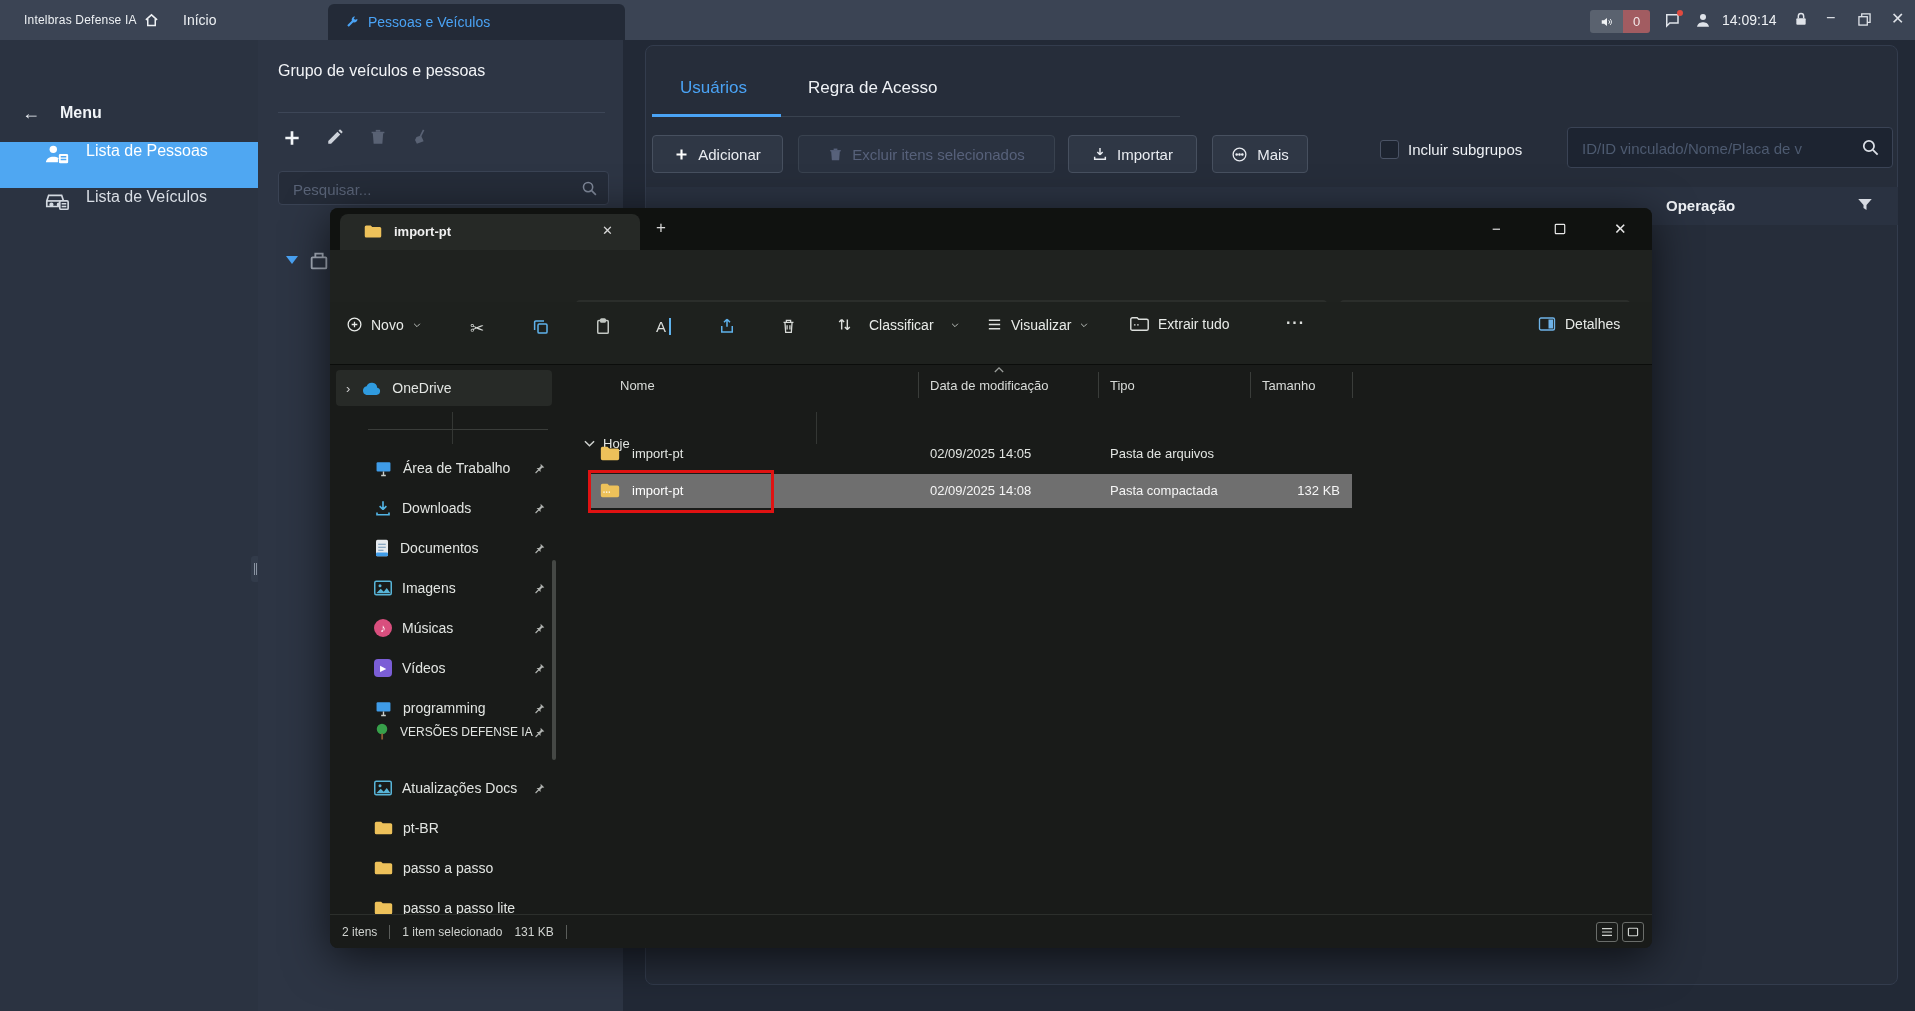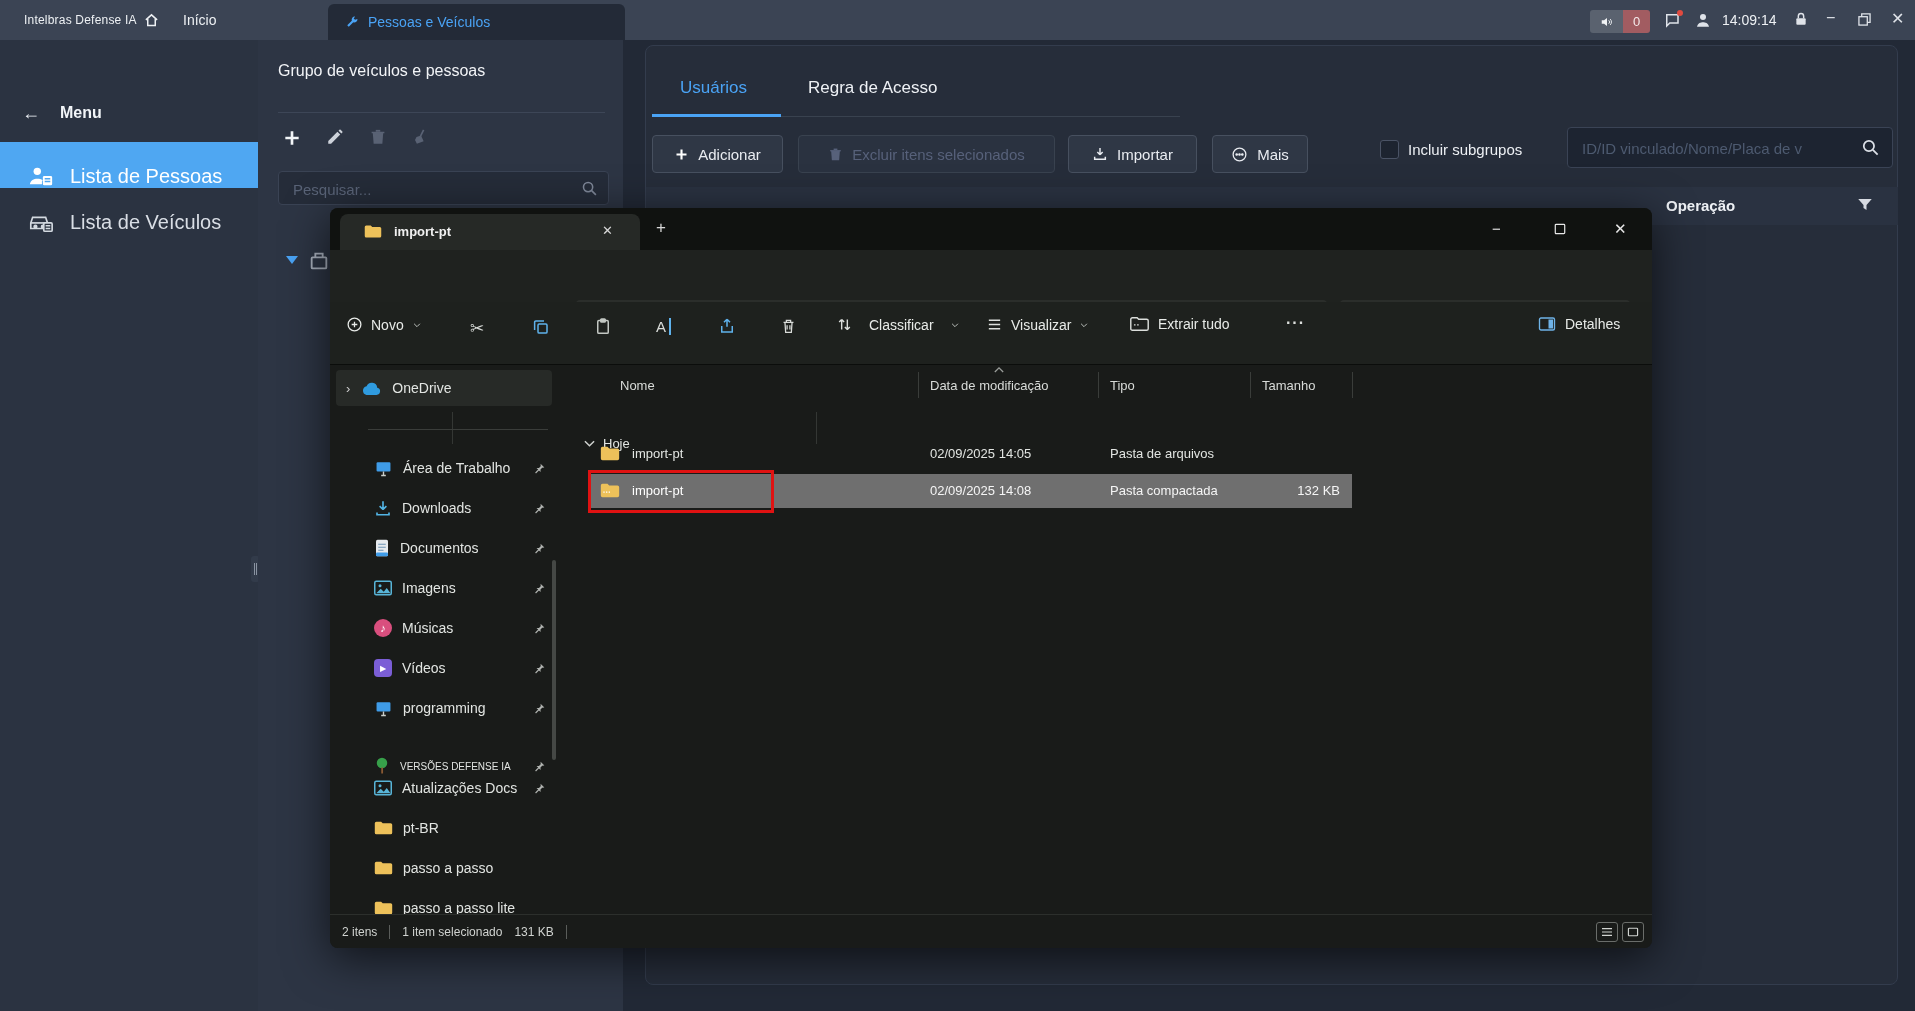--- a/index.html
+++ b/index.html
@@ -17,22 +17,22 @@
               color:#4aa3f5;display:flex;align-items:center;gap:9px;padding-left:16px;box-sizing:border-box;font-size:14px;}
   #vol-box{left:1590px;top:10px;width:33px;height:23px;background:#5a626f;border-radius:3px 0 0 3px;justify-content:center;}
   #vol-count{left:1623px;top:10px;width:27px;height:23px;background:#a25c61;border-radius:0 3px 3px 0;justify-content:center;
              font-size:13px;color:#f4e9ea;}
   .winbtn{font-size:16px;color:#dfe3e9;}
 
   
   #sidebar{left:0;top:40px;width:258px;height:971px;background:#2b3341;}
   #menu-row{left:0;top:58px;width:258px;height:30px;}
   #menu-label{font-size:16px;font-weight:bold;color:#f2f5f8;}
-  .side-item{left:0;width:258px;height:46px;display:flex;align-items:flex-end;gap:16px;padding-left:28px;box-sizing:border-box;
-             font-size:20px;color:#d9dee5;}
+  .side-item{left:0;width:258px;height:46px;display:flex;align-items:flex-start;gap:16px;padding-left:44px;box-sizing:border-box;
+             font-size:16px;color:#d9dee5;}
   #side-item-0{top:102px;background:#4fa7f2;color:#ffffff;}
   #side-item-1{top:148px;}
   #splitter{left:251px;top:556px;width:9px;height:26px;background:#323b4a;border-radius:3px;display:flex;align-items:center;justify-content:center;gap:1px;}
   #splitter i{display:block;width:1px;height:12px;background:#8a93a1;}
 
   
   #gpanel{left:258px;top:40px;width:365px;height:971px;background:#2d3544;}
   #gp-title{left:20px;top:22px;font-size:16px;color:#f2f4f7;}
   #gp-divider{left:20px;top:72px;width:327px;height:1px;background:#3d4657;}
   .gp-ico{top:88px;width:22px;height:22px;color:#cdd2da;}
@@ -474,21 +474,21 @@
     <div class="abs ex-side-row" style="top:482px;padding-left:38px;">
       <svg width="19" height="17" viewBox="0 0 24 22">
           <rect x="3" y="3" width="18" height="12" rx="1.5" fill="#3f9ce8"></rect>
           <path d="M9 20h6M12 15v5" stroke="#c9cdc9" stroke-width="1.8"></path>
         </svg>
       <span>programming</span>
       <svg class="pin" width="13" height="13" viewBox="0 0 24 24" fill="#b0b3b0">
           <path d="M14 3l7 7-4 .8-3.2 3.2.2 4.5-3-3-5.5 5.5-1.5-1.5L9.5 14l-3-3 4.5.2L14.2 8z"></path>
         </svg>
     </div>
-    <div class="abs ex-side-row" style="top:540px;padding-left:38px;font-size:10px;">
+    <div class="abs ex-side-row" style="top:506px;padding-left:38px;font-size:12px;">
       <svg width="16" height="18" viewBox="0 0 20 24">
           <circle cx="10" cy="8" r="7" fill="#37a04a"></circle>
           <rect x="9" y="14" width="2.4" height="8" fill="#8a5a33"></rect>
         </svg>
       <span>VERSÕES DEFENSE IA</span>
       <svg class="pin" width="13" height="13" viewBox="0 0 24 24" fill="#b0b3b0">
           <path d="M14 3l7 7-4 .8-3.2 3.2.2 4.5-3-3-5.5 5.5-1.5-1.5L9.5 14l-3-3 4.5.2L14.2 8z"></path>
         </svg>
     </div>
     <div class="abs ex-side-row" style="top:562px;padding-left:38px;text-align:right;">

